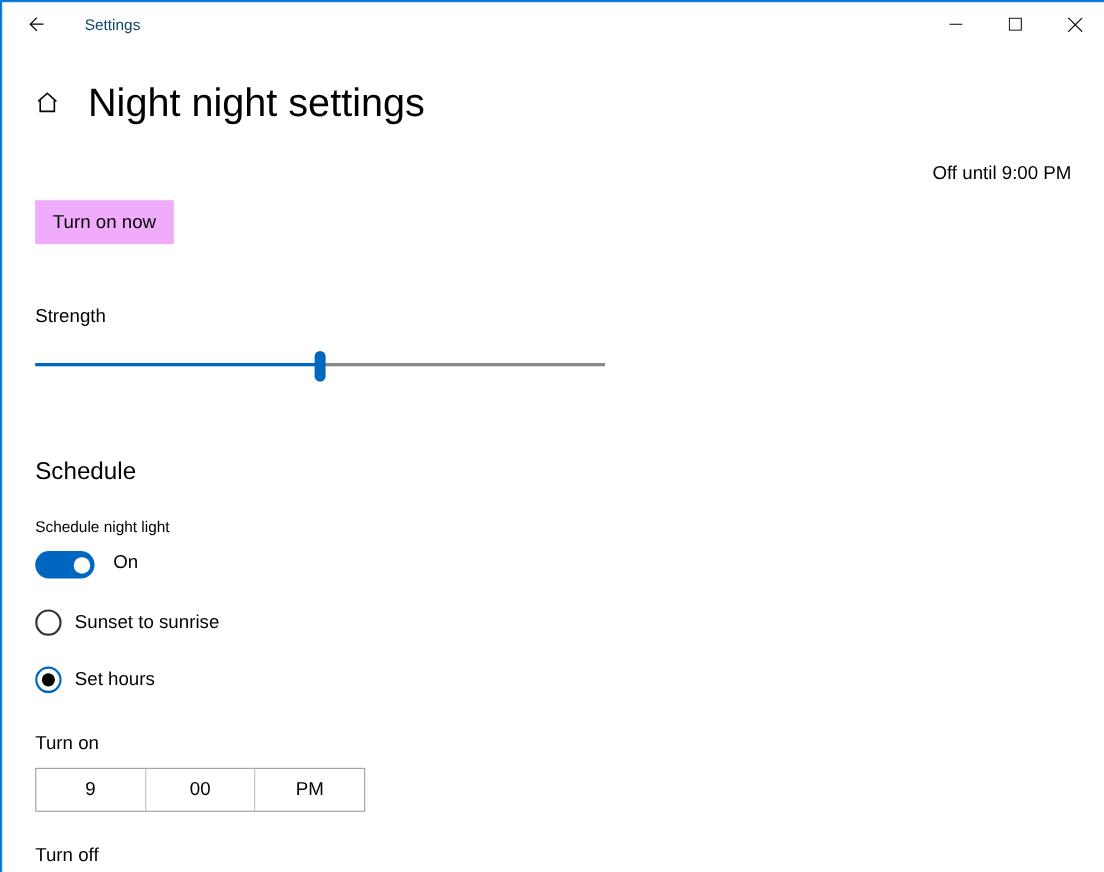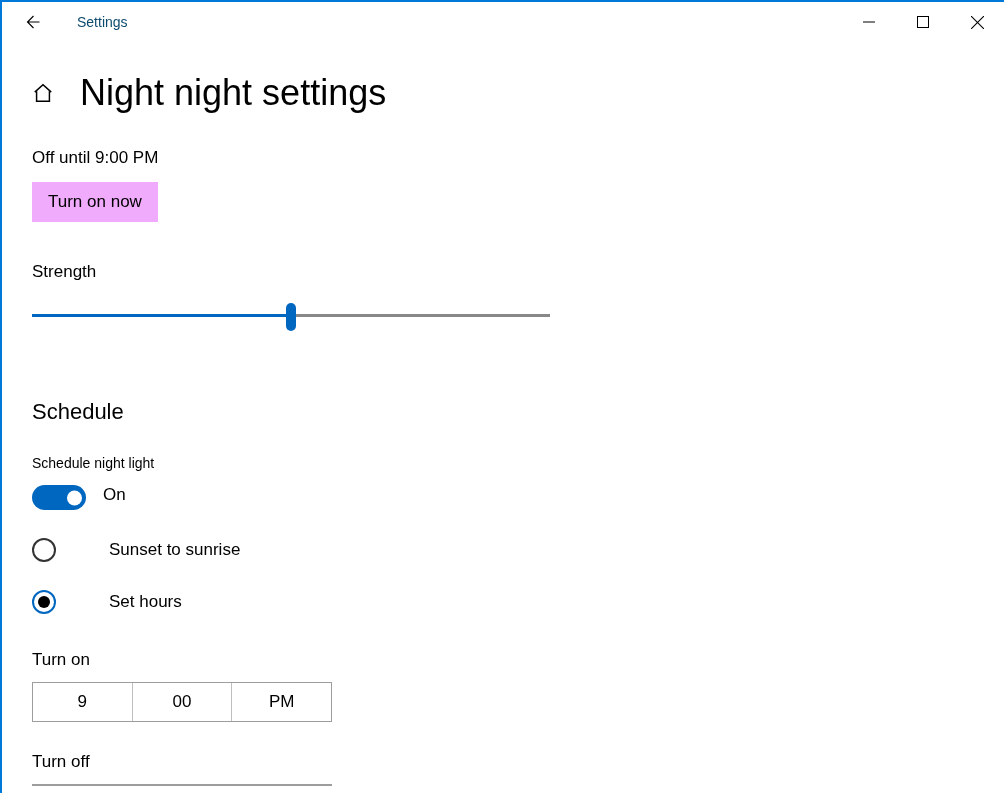--- a/index.html
+++ b/index.html
@@ -59,35 +59,36 @@
 }
 .heading h1 {
   font-size: 36px;
   font-weight: 400;
   margin: 0;
 }
 
 .status {
   margin-top: 34px;
   font-size: 17px;
+  text-align: right;
 }
 
 .btn-grey {
   display: inline-block;
   background: #f0abfc;
   color: #000;
   font-size: 17px;
   padding: 10px 16px;
   border: none;
   margin-top: 14px;
 }
 
 .label {
   font-size: 17px;
-  margin-top: 40px;
+  margin-top: 56px;
 }
 
 
 .slider {
   width: 518px;
   margin-top: 22px;
   position: relative;
   height: 24px;
 }
 .slider .track-l {
@@ -147,21 +148,20 @@
   border-radius: 50%;
   background: #fff;
 }
 .toggle-state { font-size: 17px; }
 
 
 .radio-row {
   display: flex;
   align-items: center;
   margin-top: 28px;
-  gap: 41px;
 }
 .radio {
   width: 24px; height: 24px;
   border-radius: 50%;
   border: 2px solid #333;
   margin-right: 12px;
   position: relative;
 }
 .radio.selected { border-color: #0067c0; }
 .radio.selected::after {

